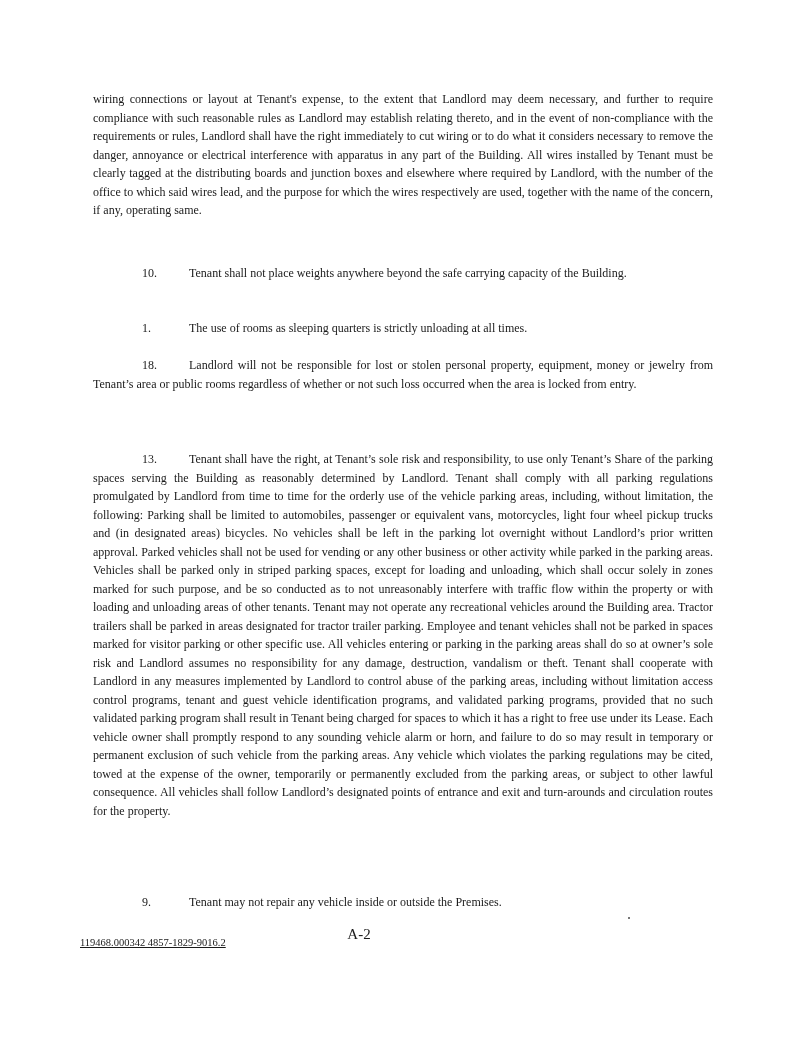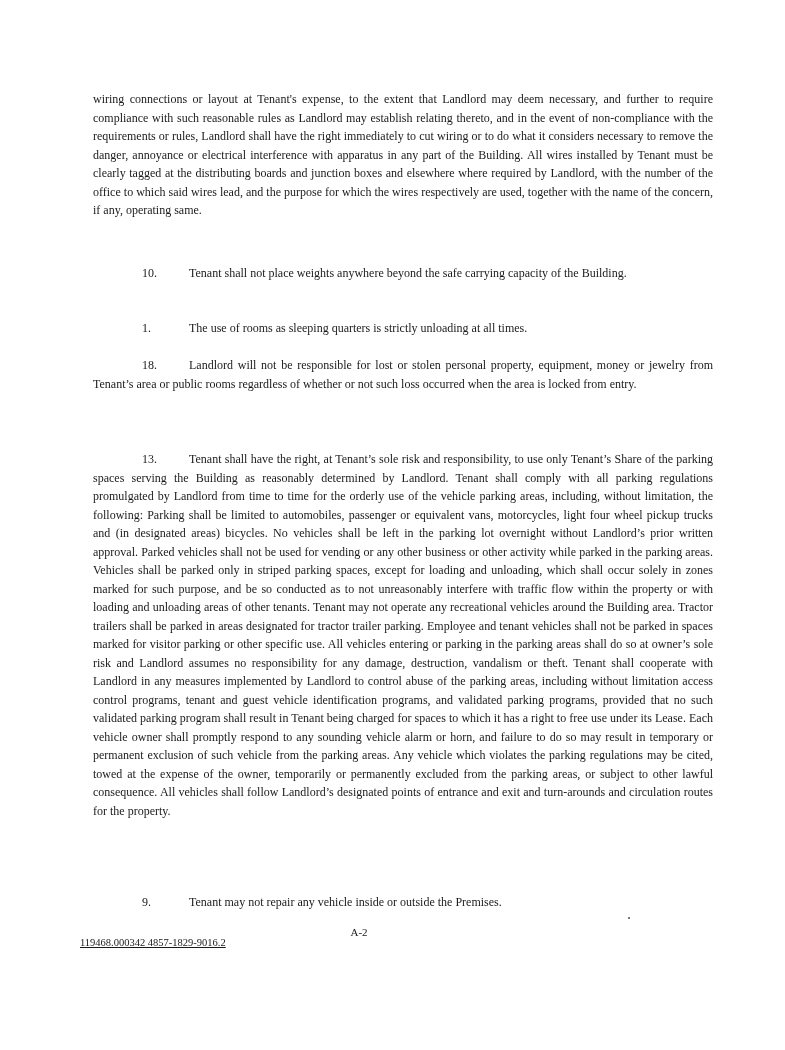--- a/index.html
+++ b/index.html
@@ -18,21 +18,21 @@
     .num-para { text-indent: 49px; }
     .num { display: inline-block; width: 47px; text-indent: 0; margin-top: 8px; }
     #p-intro { top: 90px; }
     #p-10 { top: 256px; }
     #p-11 { top: 311px; }
     #p-12 { top: 348px; }
     #p-13 { top: 442px; }
     #p-14 { top: 885px; }
     .page-number {
       position: absolute; top: 926px; left: 0; width: 718px; text-align: center;
-      font-family: "Liberation Serif", "DejaVu Serif", serif; font-size: 11px; color: #1a1a1a;
+      font-family: "Liberation Serif", "DejaVu Serif", serif; font-size: 15px; color: #1a1a1a;
     }
     .doc-id {
       position: absolute; top: 937px; left: 80px;
       font-family: "Liberation Serif", "DejaVu Serif", serif; font-size: 10.5px; color: #1a1a1a; text-decoration: underline;
     }
     .speck {
       position: absolute; left: 628px; top: 917px; width: 2px; height: 2px; background: #777;
     }
   </style>
 </head>

